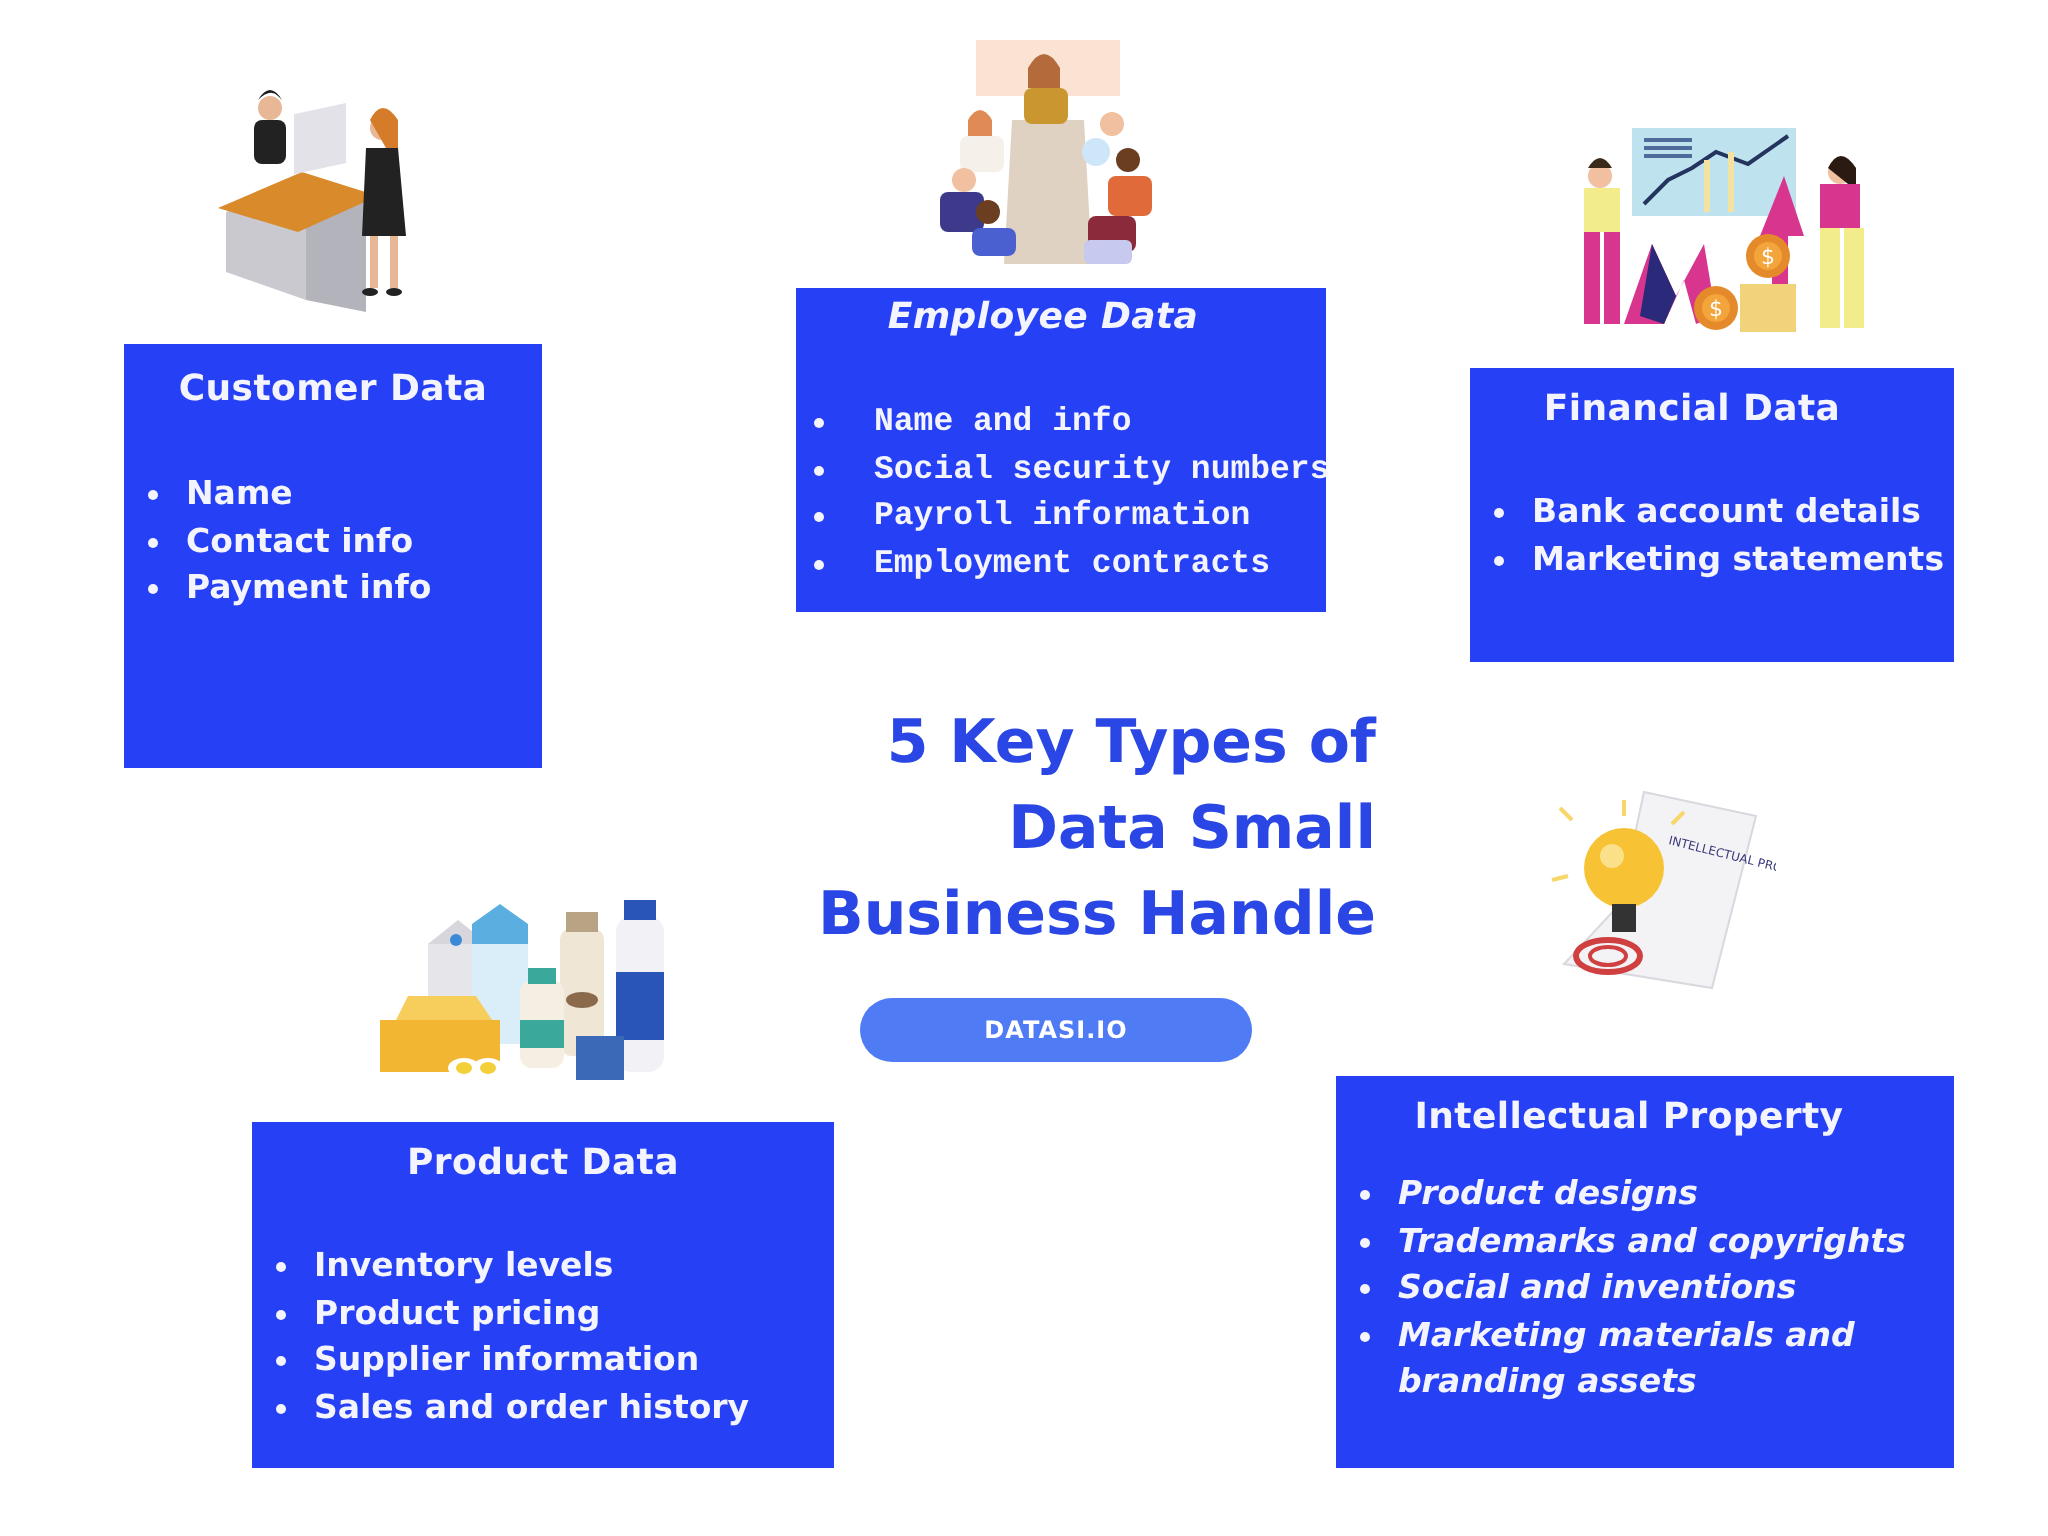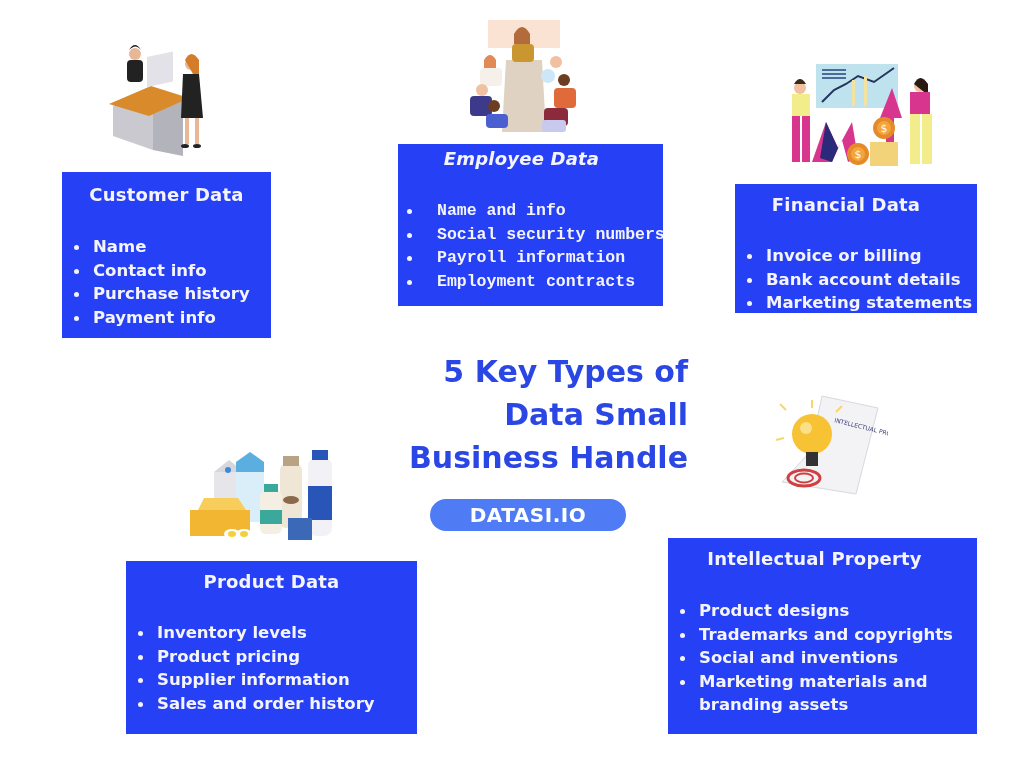--- a/index.html
+++ b/index.html
@@ -27,60 +27,60 @@
   .card li::before {
     content: "";
     position: absolute;
     left: 12px; top: 10px;
     width: 5px; height: 5px;
     border-radius: 50%;
     background: #f4f4ff;
   }
   .card li.wrap { white-space: normal; }
 
-  #customer { left: 62px; top: 172px; width: 209px; height: 166px; }
+  #customer { left: 62px; top: 172px; width: 209px; height: 212px; }
   #customer .title { margin-top: 12px; }
   #customer ul { margin-top: 30px; }
 
   #employee { left: 398px; top: 144px; width: 265px; height: 162px; }
   #employee .title { margin-top: 4px; padding-right: 18px; font-style: italic; }
   #employee ul { margin-top: 30px; }
   #employee li { padding-left: 39px; font-family: Liberation Mono, monospace; }
   #employee li::before { left: 9px; }
 
-  #financial { left: 735px; top: 184px; width: 242px; height: 129px; }
+  #financial { left: 735px; top: 184px; width: 242px; height: 147px; }
   #financial .title { margin-top: 10px; padding-right: 20px; }
   #financial ul { margin-top: 29px; }
 
   #product { left: 126px; top: 561px; width: 291px; height: 173px; }
   #product .title { margin-top: 10px; }
   #product ul { margin-top: 29px; }
 
   #ip { left: 668px; top: 538px; width: 309px; height: 196px; }
   #ip .title { margin-top: 10px; padding-right: 16px; }
-  #ip ul { margin-top: 30px; }
+  #ip ul { margin-top: 16px; font-style: italic; }
   #ip li { line-height: 23.5px; }
 
   #headline {
     position: absolute;
     left: 370px; top: 350px; width: 318px;
     text-align: right;
     color: #2a47e6;
     font-weight: bold;
     font-size: 30px;
     line-height: 43px;
   }
   #brand-pill {
     position: absolute;
     left: 430px; top: 499px; width: 196px; height: 32px;
     background: #4f7bf4;
     border-radius: 16px;
     color: #ffffff;
     font-weight: bold;
-    font-size: 20px;
+    font-size: 12px;
     text-align: center;
     line-height: 32px;
     letter-spacing: 0.5px;
   }
   .illus { position: absolute; }
 </style>
 </head>
 <body>
 
 <svg class="illus" style="left:105px;top:38px" width="120" height="120" viewBox="0 0 120 120">
@@ -188,39 +188,37 @@
   <line x1="48" y1="18" x2="48" y2="10" stroke="#f7d66a" stroke-width="2"></line>
   <line x1="72" y1="22" x2="78" y2="16" stroke="#f7d66a" stroke-width="2"></line>
   <line x1="20" y1="48" x2="12" y2="50" stroke="#f7d66a" stroke-width="2"></line>
 </svg>
 
 <div class="card" id="customer">
   <div class="title">Customer Data</div>
   <ul>
     <li>Name</li>
     <li>Contact info</li>
-    <li>Purchase history</li>
     <li>Payment info</li>
   </ul>
 </div>
 
 <div class="card" id="employee">
   <div class="title">Employee Data</div>
   <ul>
     <li>Name and info</li>
     <li>Social security numbers</li>
     <li>Payroll information</li>
     <li>Employment contracts</li>
   </ul>
 </div>
 
 <div class="card" id="financial">
   <div class="title">Financial Data</div>
   <ul>
-    <li>Invoice or billing</li>
     <li>Bank account details</li>
     <li>Marketing statements</li>
   </ul>
 </div>
 
 <div class="card" id="product">
   <div class="title">Product Data</div>
   <ul>
     <li>Inventory levels</li>
     <li>Product pricing</li>

